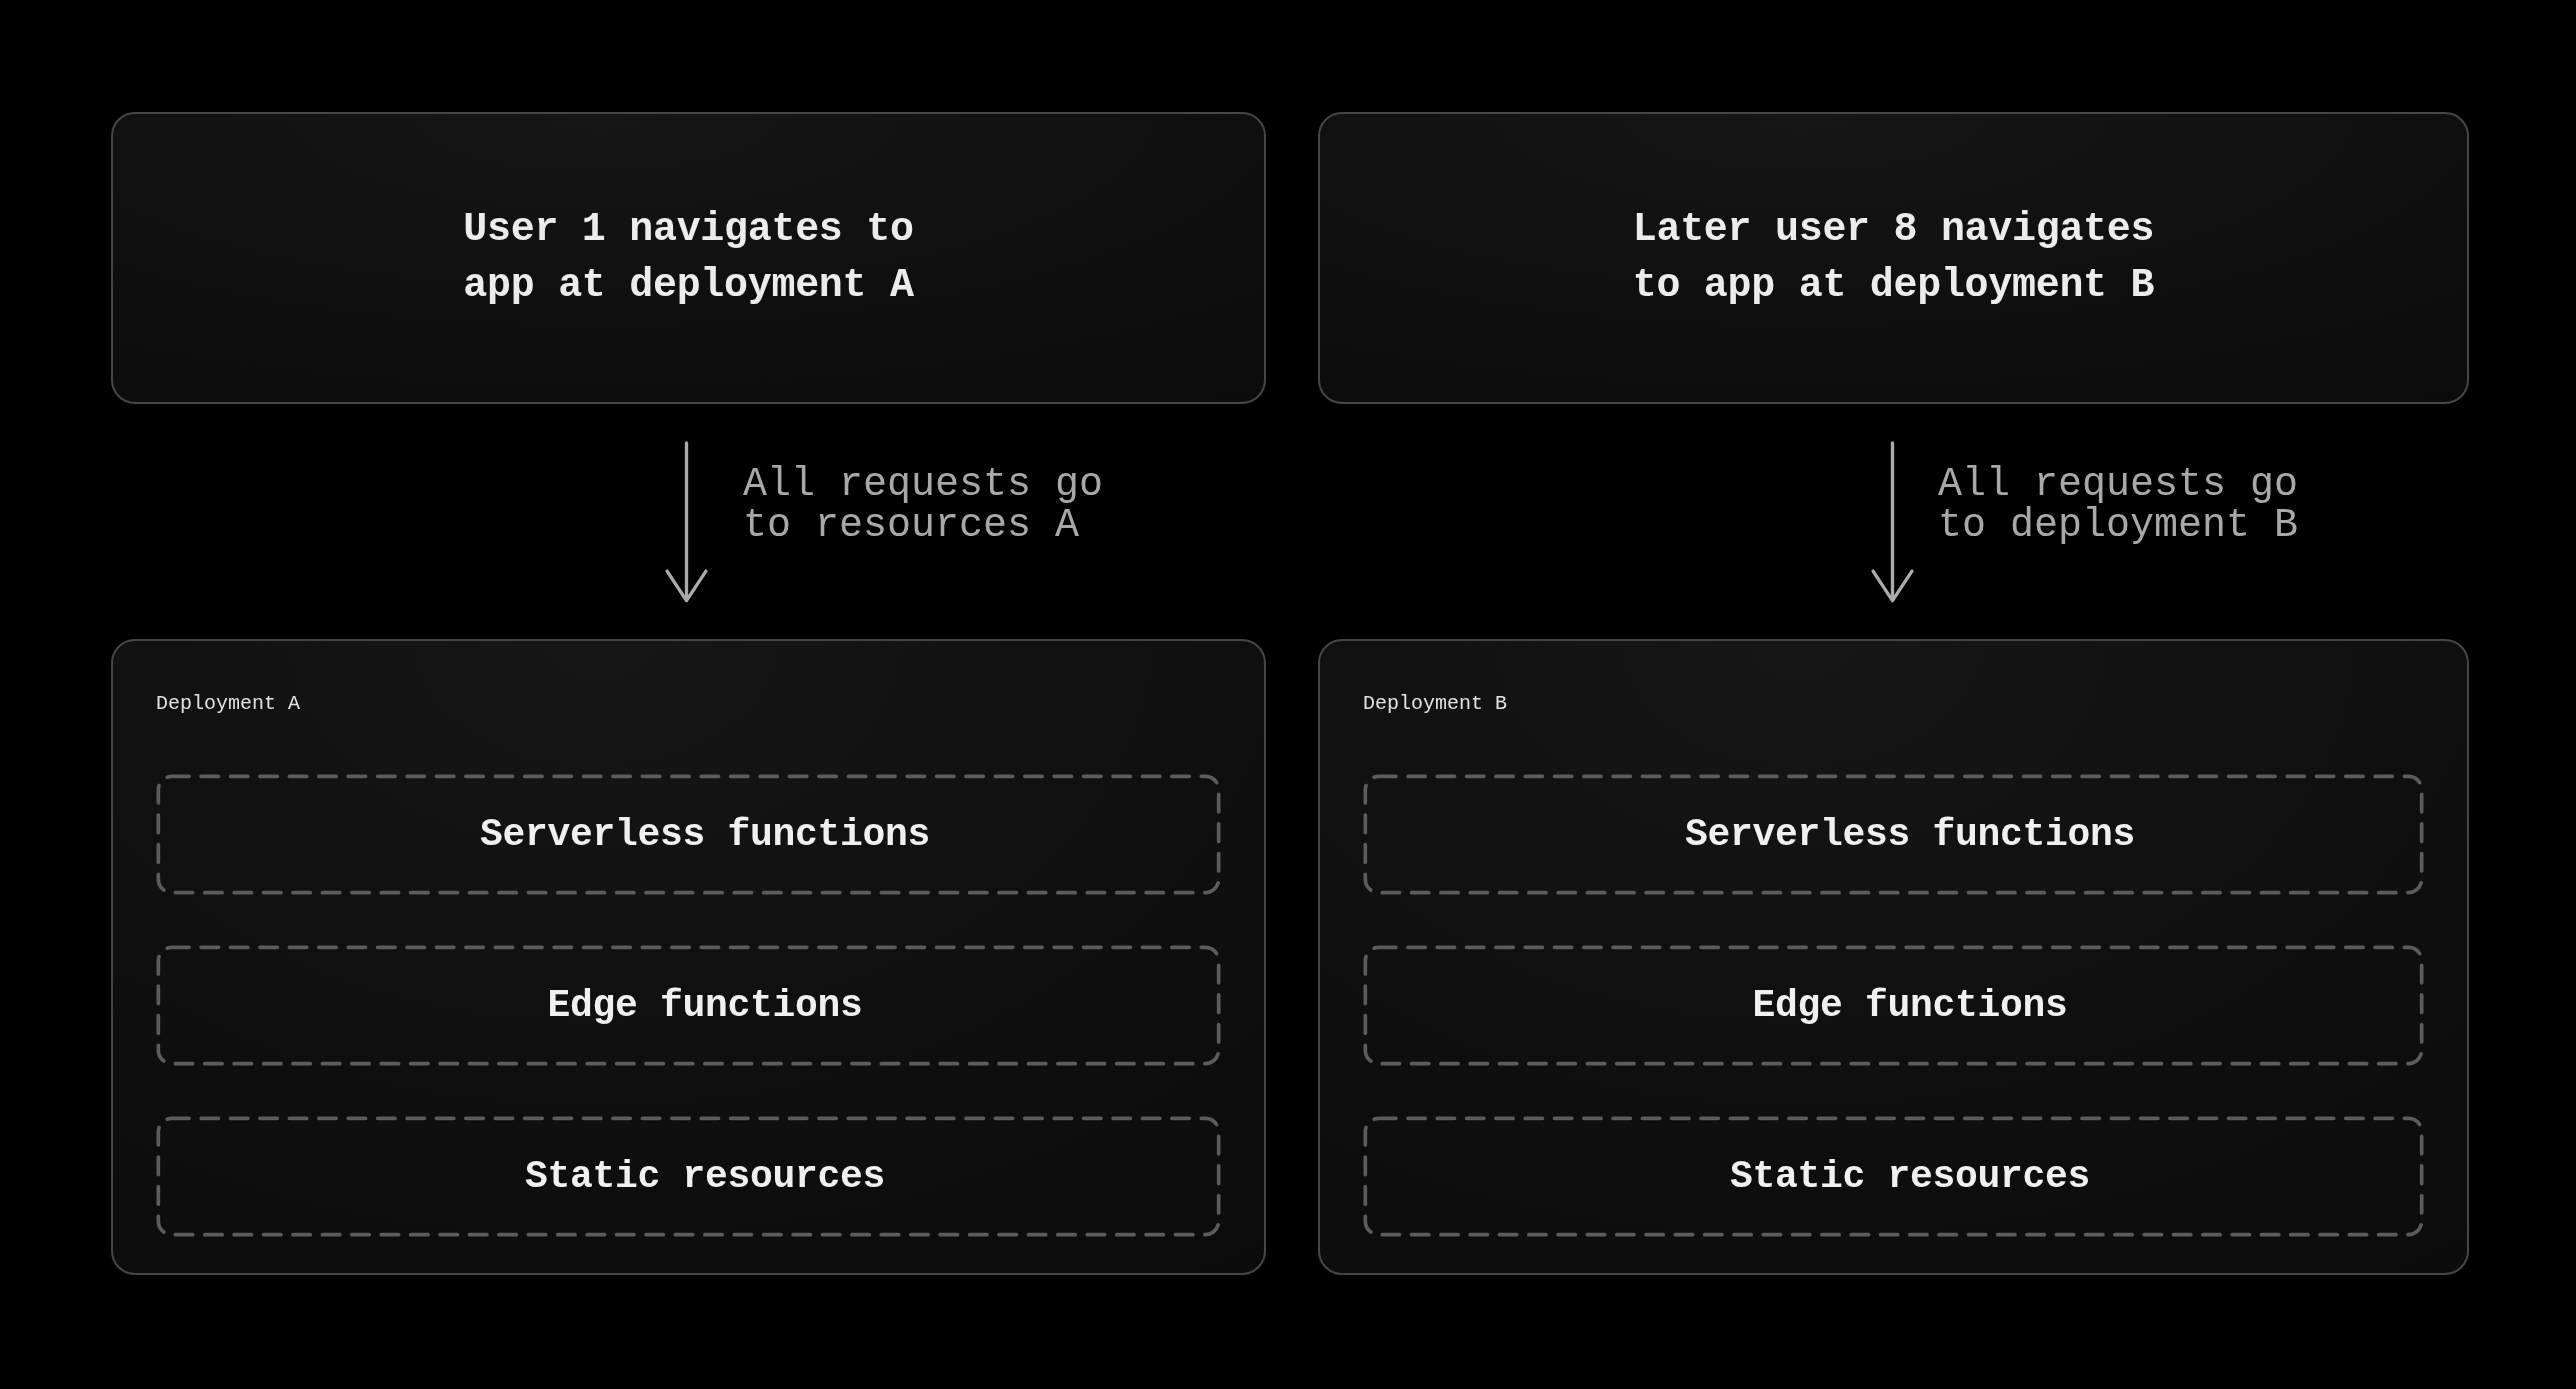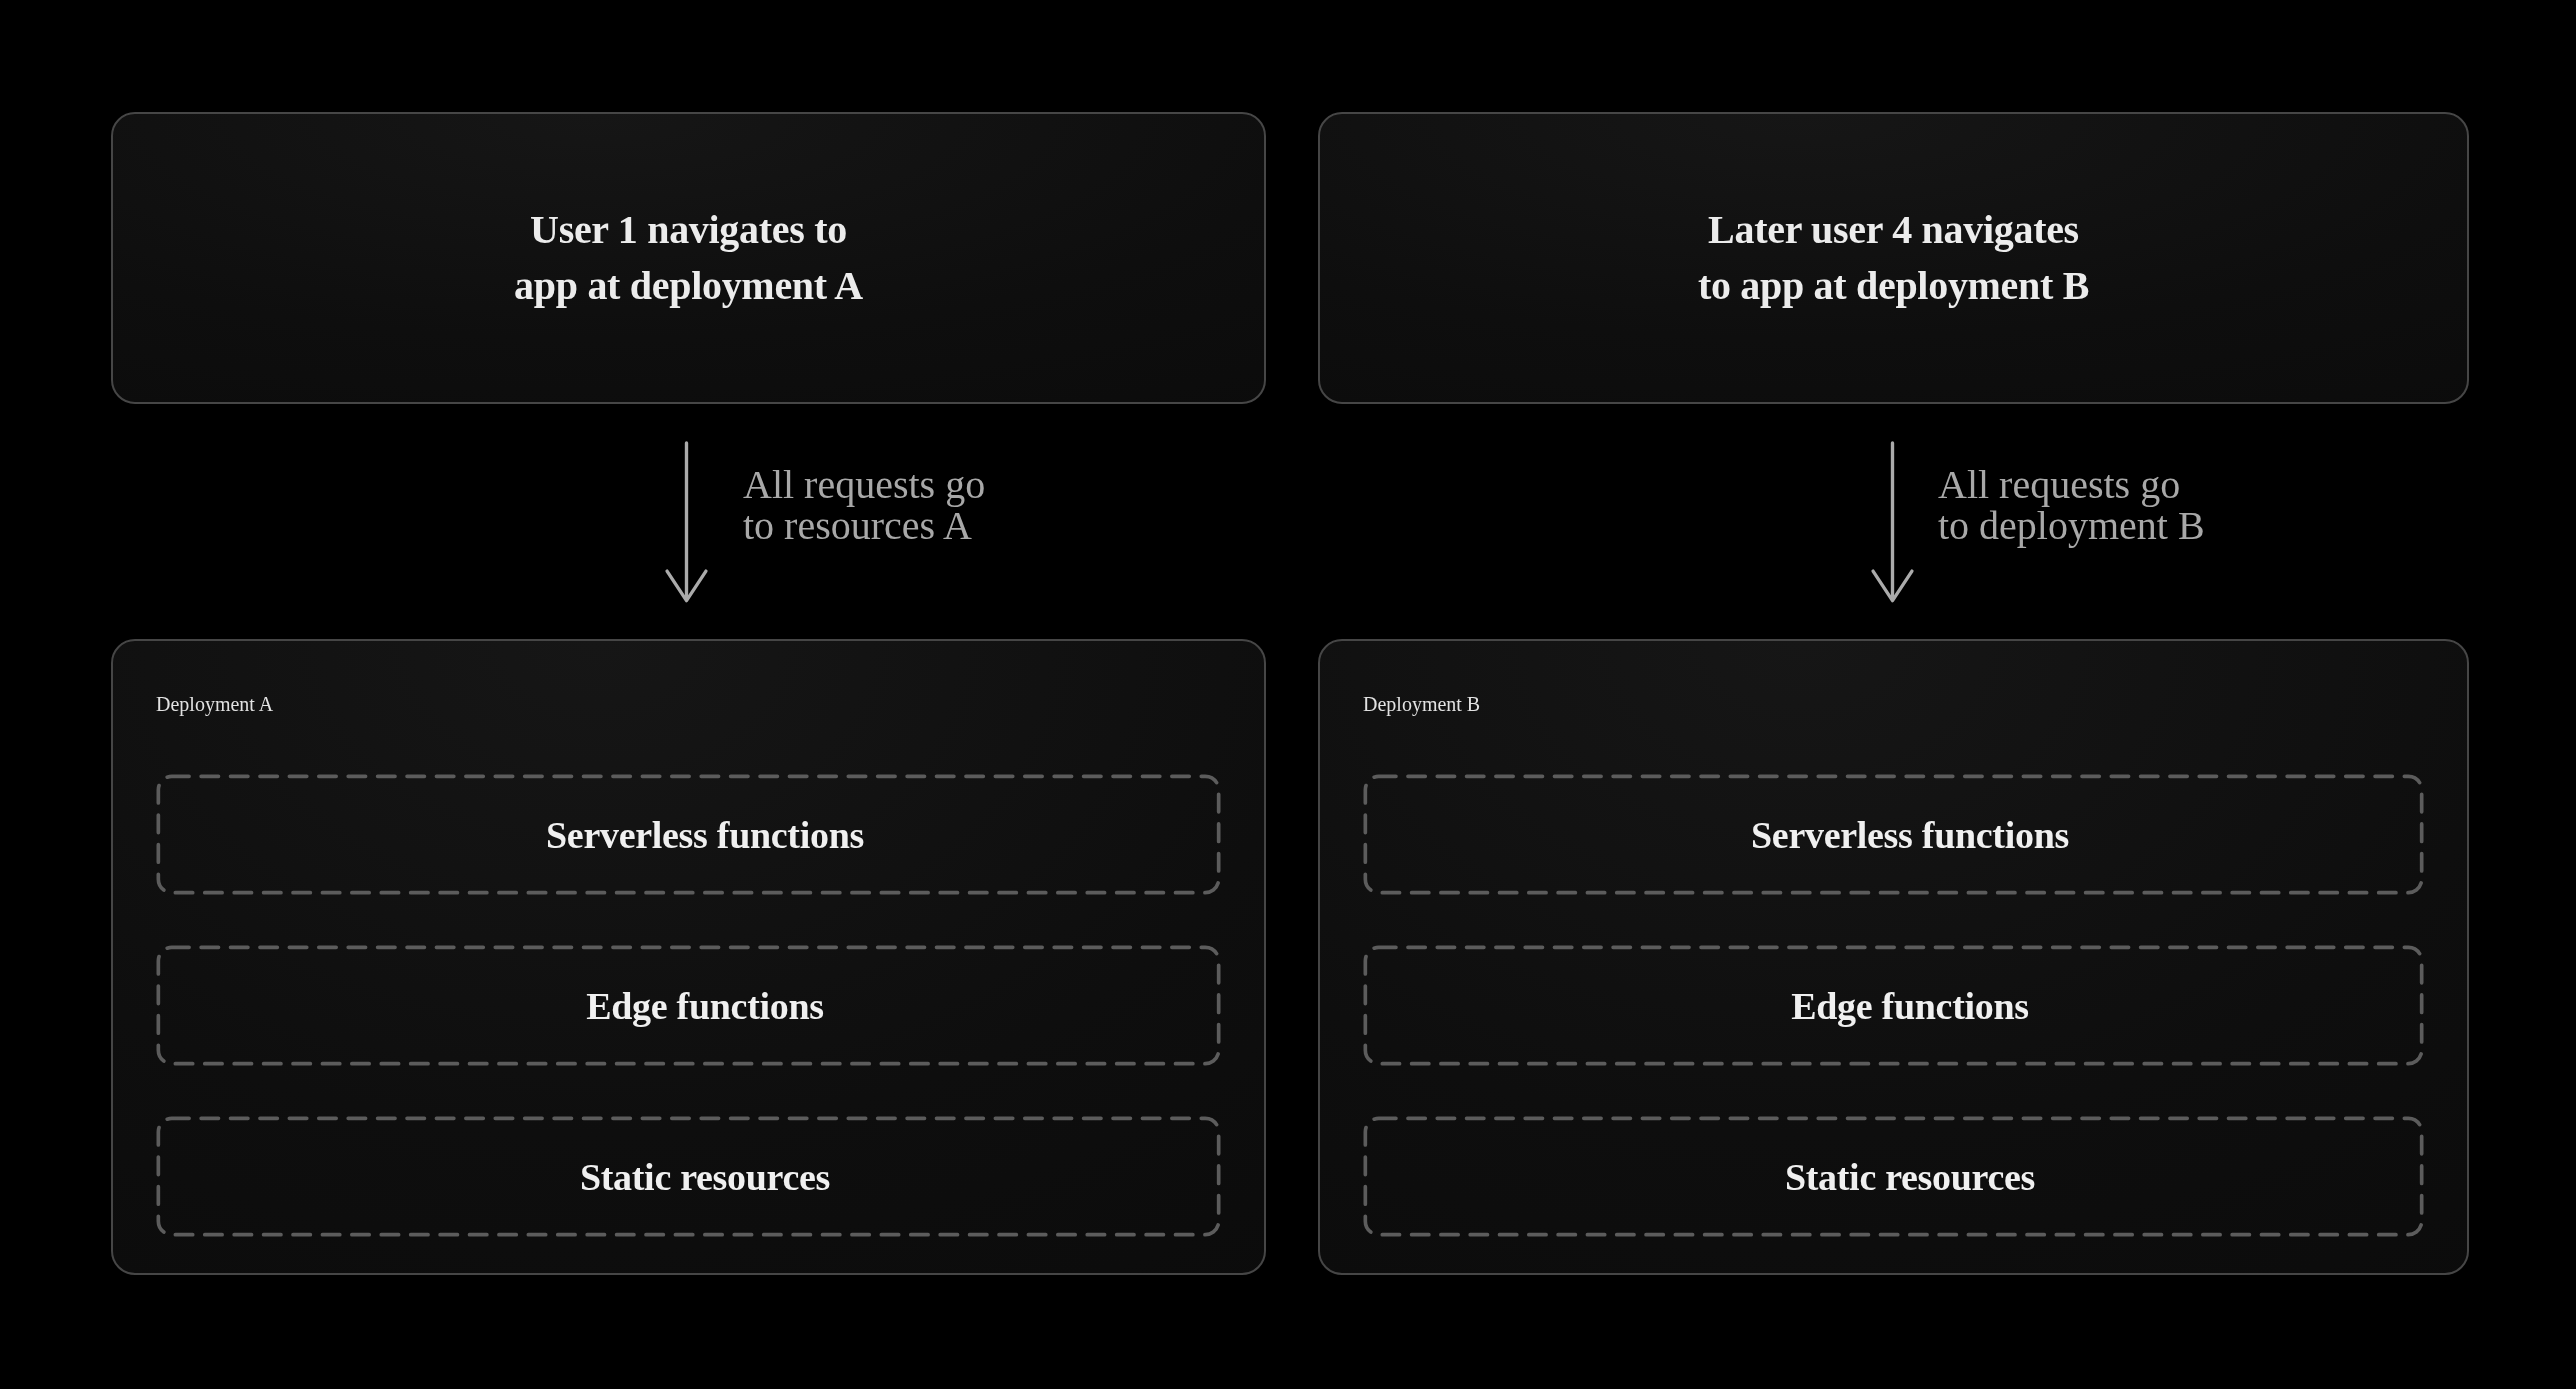--- a/index.html
+++ b/index.html
@@ -6,21 +6,21 @@
     margin: 0;
     padding: 0;
     background: #000000;
   }
   .canvas {
     position: relative;
     width: 2576px;
     height: 1390px;
     background: #000000;
     overflow: hidden;
-    font-family: Liberation Serif, serif;
+    font-family: Liberation Mono, monospace;
   }
   .column {
     position: absolute;
     top: 112px;
     height: 1163px;
   }
   .col-a { left: 111px;  width: 1155px; }
   .col-b { left: 1318px; width: 1151px; }
 
   .panel {
@@ -157,21 +157,21 @@
           <rect x="3.5" y="3.5" width="1586" height="173" rx="20" fill="none" stroke="#5c5c5c" stroke-width="5.5" stroke-dasharray="26 18" stroke-linecap="round"></rect>
         </svg>
         <span class="layer-text">Static resources</span>
       </div>
     </div>
   </section>
 
   <section class="column col-b">
     <div class="panel user-box">
       <div class="user-box-text">
-        <span>Later user 4 navigates</span><br>
+        <span>Later user 8 navigates</span><br>
         <span>to app at deployment B</span>
       </div>
     </div>
 
     <svg class="flow-arrow" viewBox="0 0 70 246" aria-hidden="true">
       <g fill="none" stroke="#ababab" stroke-width="5" stroke-linecap="round" stroke-linejoin="round">
         <line x1="35" y1="3" x2="35" y2="236"></line>
         <polyline points="6,194 35,238 64,194"></polyline>
       </g>
     </svg>

